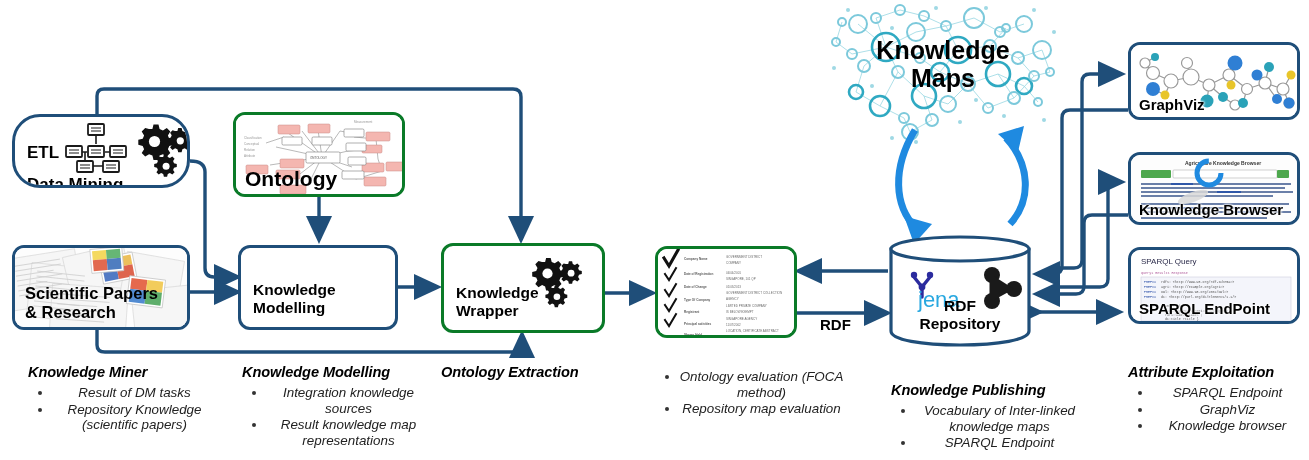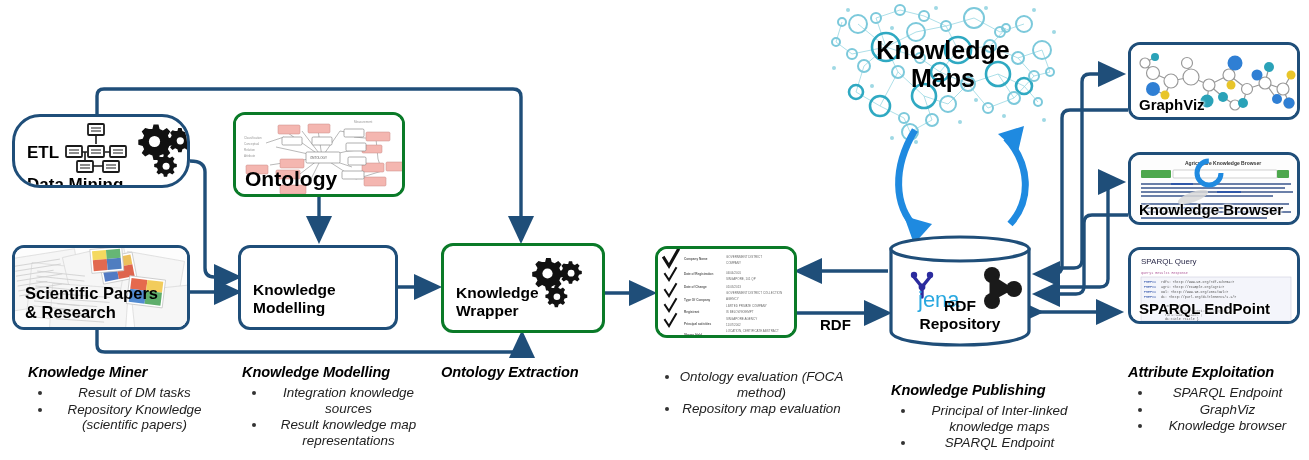--- a/index.html
+++ b/index.html
@@ -548,21 +548,21 @@
   <div class="caption" style="left:655px;top:364px;width:196px;">
     <ul class="cap-list">
       <li>Ontology evaluation (FOCA method)</li>
       <li>Repository map evaluation</li>
     </ul>
   </div>
 
   <div class="caption" style="left:891px;top:382px;width:200px;">
     <div class="cap-title">Knowledge Publishing</div>
     <ul class="cap-list">
-      <li>Principal of Inter-linked knowledge maps</li>
+      <li>Vocabulary of Inter-linked knowledge maps</li>
       <li>SPARQL Endpoint</li>
     </ul>
   </div>
 
   <div class="caption" style="left:1128px;top:364px;width:182px;">
     <div class="cap-title">Attribute Exploitation</div>
     <ul class="cap-list">
       <li>SPARQL Endpoint</li>
       <li>GraphViz</li>
       <li>Knowledge browser</li>

